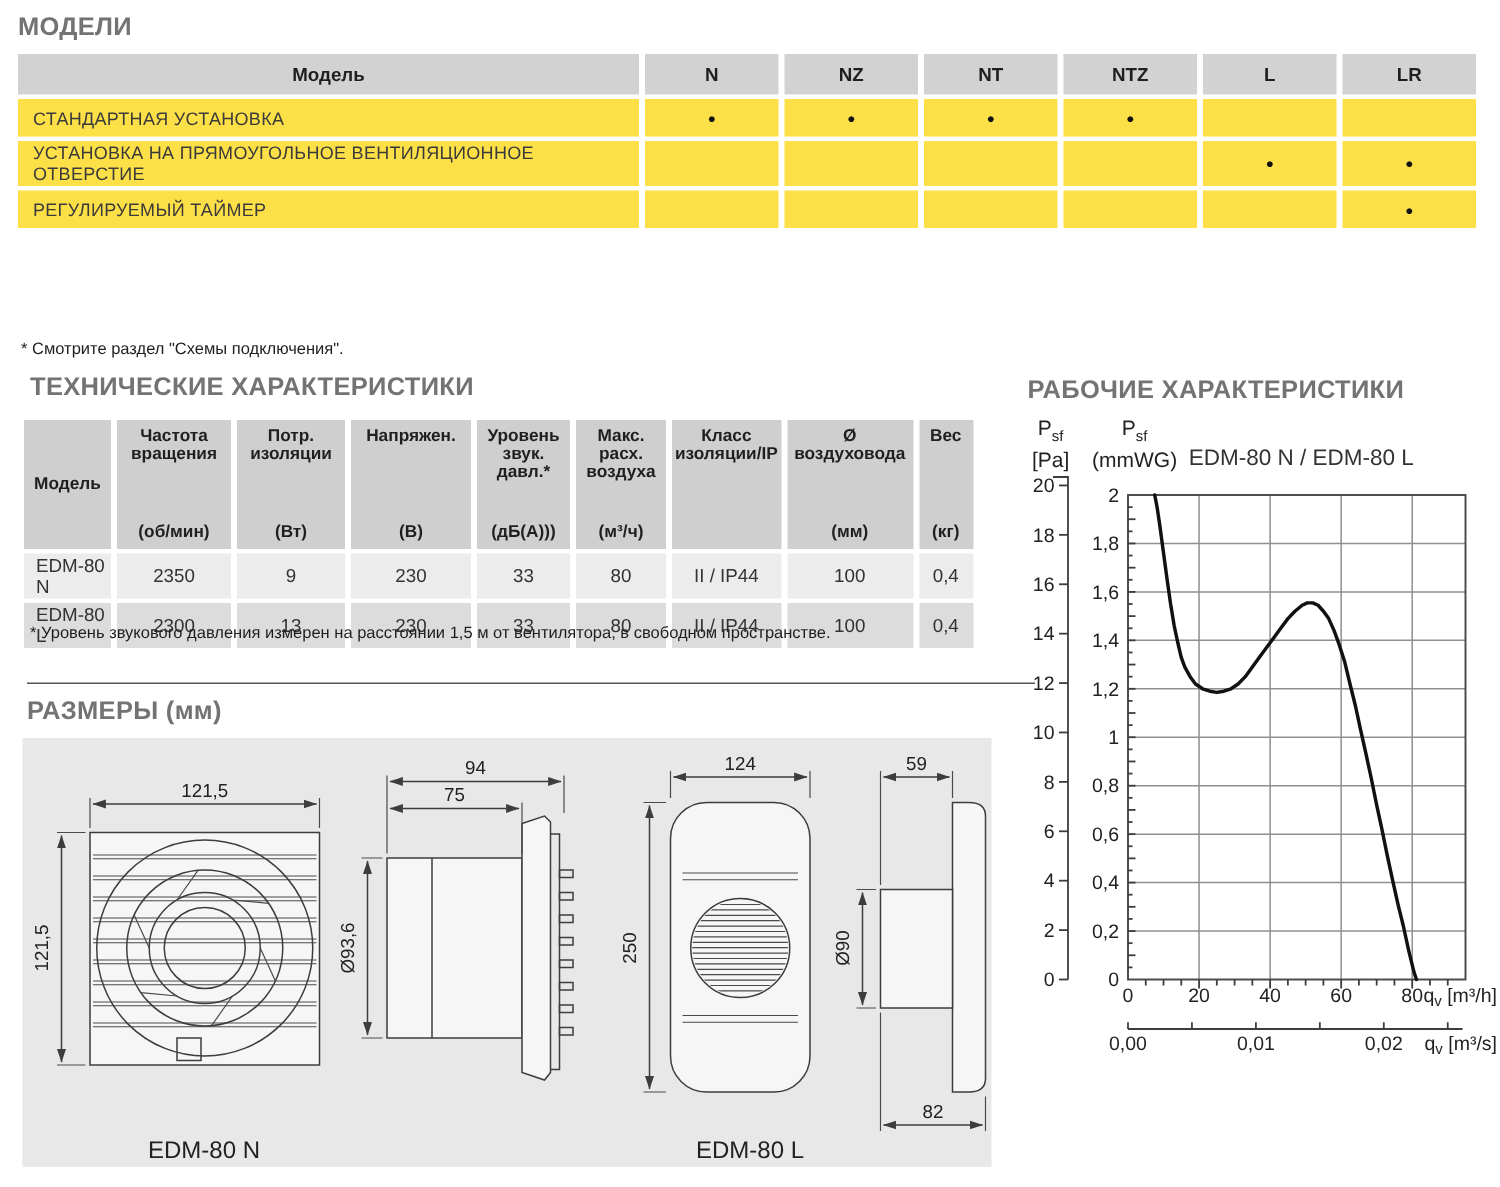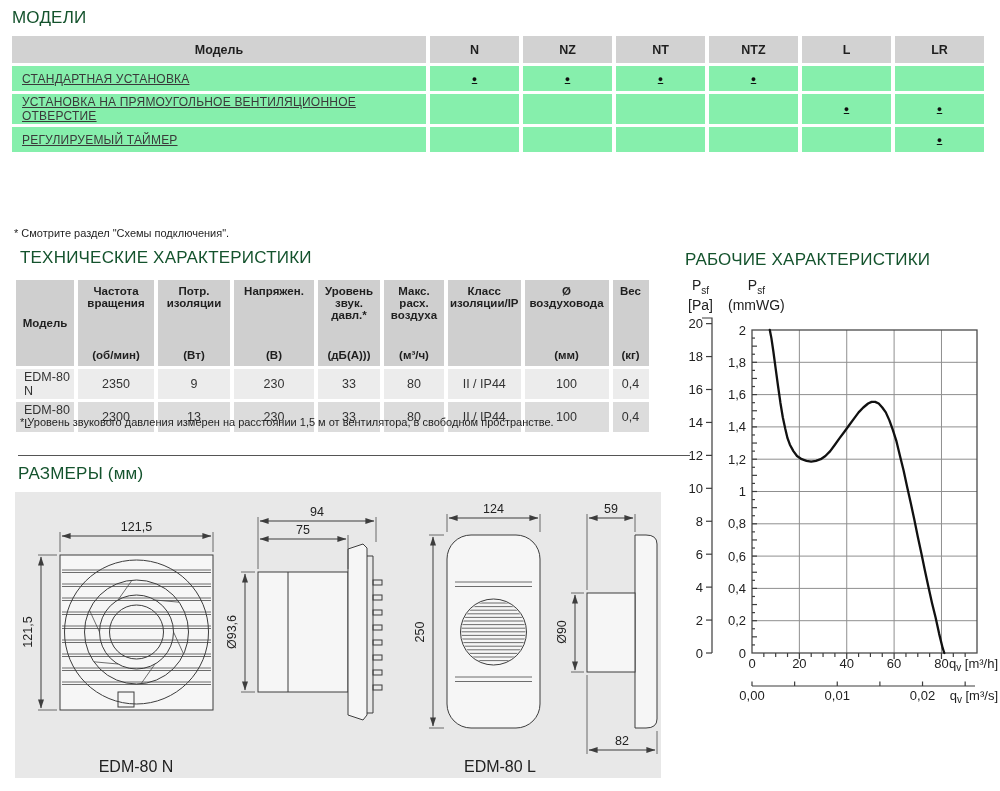--- a/index.html
+++ b/index.html
@@ -1,26 +1,26 @@
 <!DOCTYPE html>
 <html><head>
 <meta charset="utf-8">
 <style>
   html,body{margin:0;padding:0;}
   body{
     width:1000px;height:791px;position:relative;background:#fff;
     font-family:"Liberation Sans",sans-serif;color:#222;overflow:hidden;
   }
   .abs{position:absolute;}
-  .h-main{font-size:17px;font-weight:normal;color:#14532d;letter-spacing:.2px;}
+  .h-main{font-size:17px;font-weight:bold;color:#737373;letter-spacing:.2px;}
   
   table{border-collapse:separate;border-spacing:4px 3px;}
   #models-table{position:absolute;left:8px;top:33px;}
   #models-table th{background:#d2d2d2;height:25px;font-size:12.5px;font-weight:bold;color:#1f1f1f;text-align:center;}
-  #models-table td{background:#86efac;height:23px;font-size:12px;color:#3a3a3a;text-decoration:underline;}
+  #models-table td{background:#fde047;height:23px;font-size:12px;color:#3a3a3a;}
   #models-table td.rl{padding-left:10px;letter-spacing:.2px;}
   #models-table td.dot{text-align:center;font-size:9px;color:#111;}
   #models-table td.num{text-align:center;font-size:12.5px;}
   .footnote{font-size:11px;color:#1e1e1e;}
   
   #tech-table{position:absolute;left:12px;top:277px;}
   #tech-table th{background:#cfcfcf;height:76px;font-size:11.5px;font-weight:bold;color:#1f1f1f;text-align:center;padding:5px 2px;vertical-align:top;}
   #tech-table th .hwrap{display:flex;flex-direction:column;justify-content:space-between;height:100%;}
   #tech-table th.model-h{vertical-align:middle;}
   #tech-table td{height:24px;font-size:12.5px;color:#333;text-align:center;}
@@ -304,20 +304,21 @@
 <div class="abs" id="chart-box">
   <div class="h-main" id="perf-title">РАБОЧИЕ ХАРАКТЕРИСТИКИ</div>
   <div class="ylab" style="left:8px;top:33px;">
     <span>P</span><sub>sf</sub><br>
     <span>[Pa]</span>
   </div>
   <div class="ylab" style="left:48px;top:33px;">
     <span>P</span><sub>sf</sub><br>
     <span>(mmWG)</span>
   </div>
+  <div id="chart-title">EDM-80 N / EDM-80 L</div>
   <svg id="chart-svg" width="320" height="410" viewBox="0 0 320 410" style="position:absolute;left:0;top:65px;">
       <line x1="72" y1="310.7" x2="297" y2="310.7" class="grid"></line>
       <line x1="72" y1="278.4" x2="297" y2="278.4" class="grid"></line>
       <line x1="72" y1="246.09999999999997" x2="297" y2="246.09999999999997" class="grid"></line>
       <line x1="72" y1="213.79999999999998" x2="297" y2="213.79999999999998" class="grid"></line>
       <line x1="72" y1="181.5" x2="297" y2="181.5" class="grid"></line>
       <line x1="72" y1="149.19999999999996" x2="297" y2="149.19999999999996" class="grid"></line>
       <line x1="72" y1="116.89999999999998" x2="297" y2="116.89999999999998" class="grid"></line>
       <line x1="72" y1="84.59999999999997" x2="297" y2="84.59999999999997" class="grid"></line>
       <line x1="72" y1="52.30000000000001" x2="297" y2="52.30000000000001" class="grid"></line>

